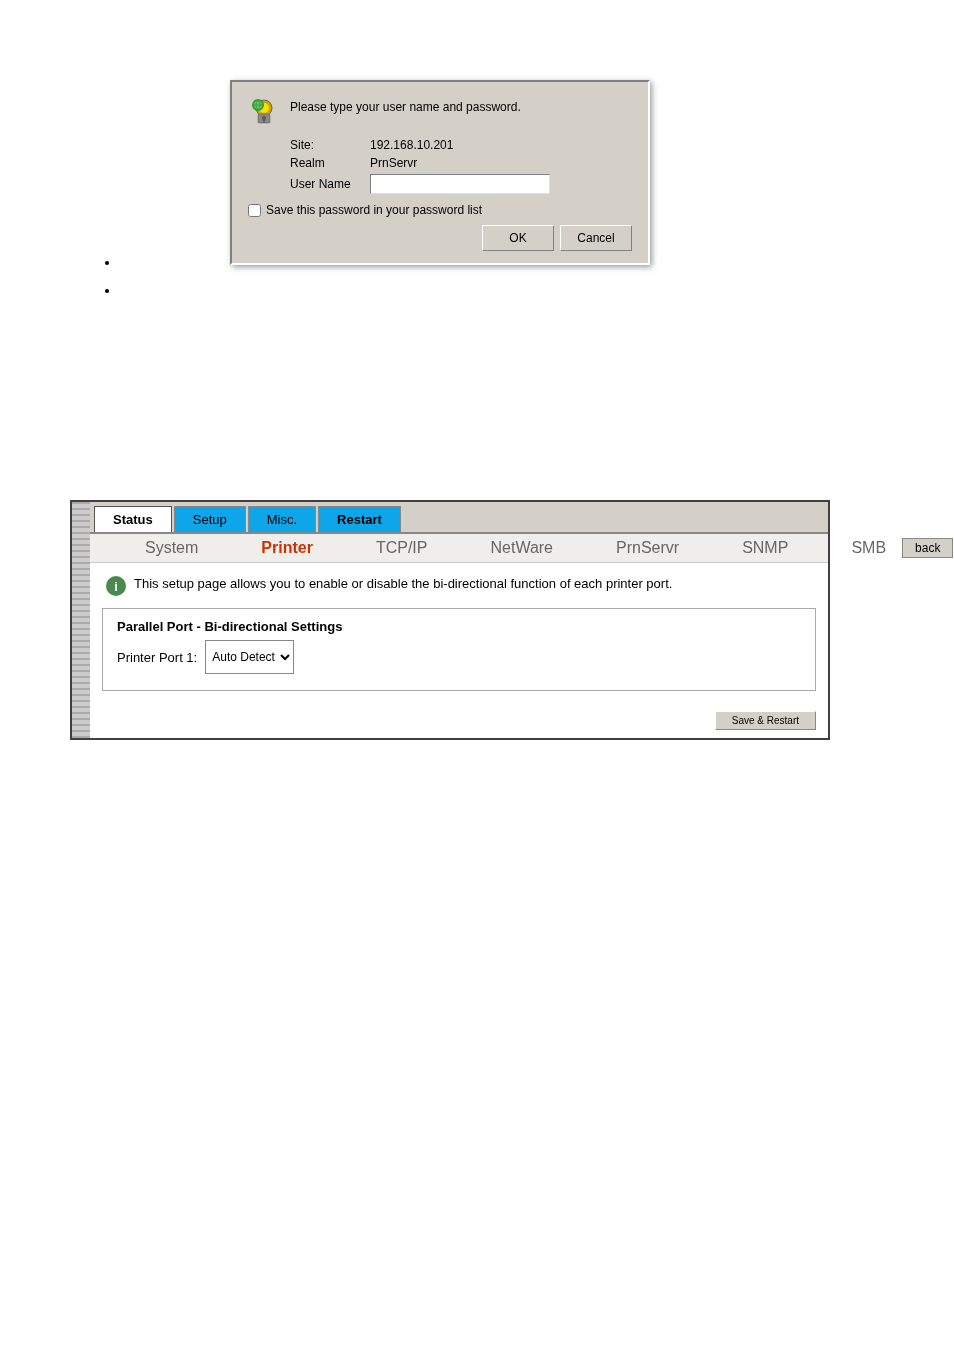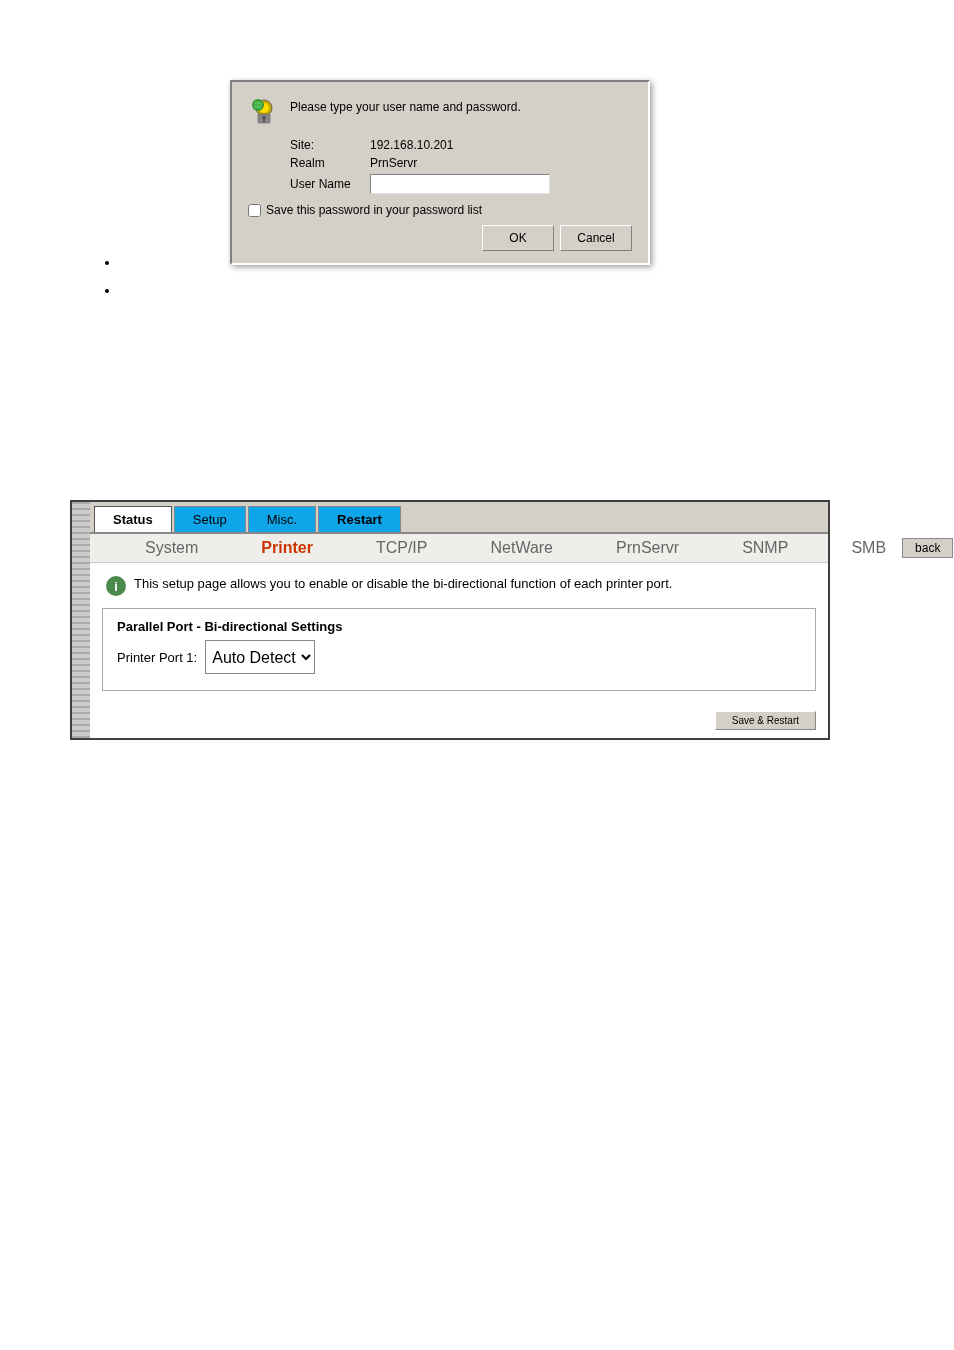--- a/index.html
+++ b/index.html
@@ -244,21 +244,21 @@
     .settings-row {
       display: flex;
       align-items: center;
       padding: 6px 0;
     }
     .settings-label {
       font-size: 13px;
       margin-right: 8px;
     }
     .settings-select {
-      font-size: 16px;
+      font-size: 12px;
       padding: 1px 2px;
       border: 1px solid #888;
       background: #fff;
       height: 34px;
     }
 
     
     .action-bar {
       display: flex;
       justify-content: flex-end;

